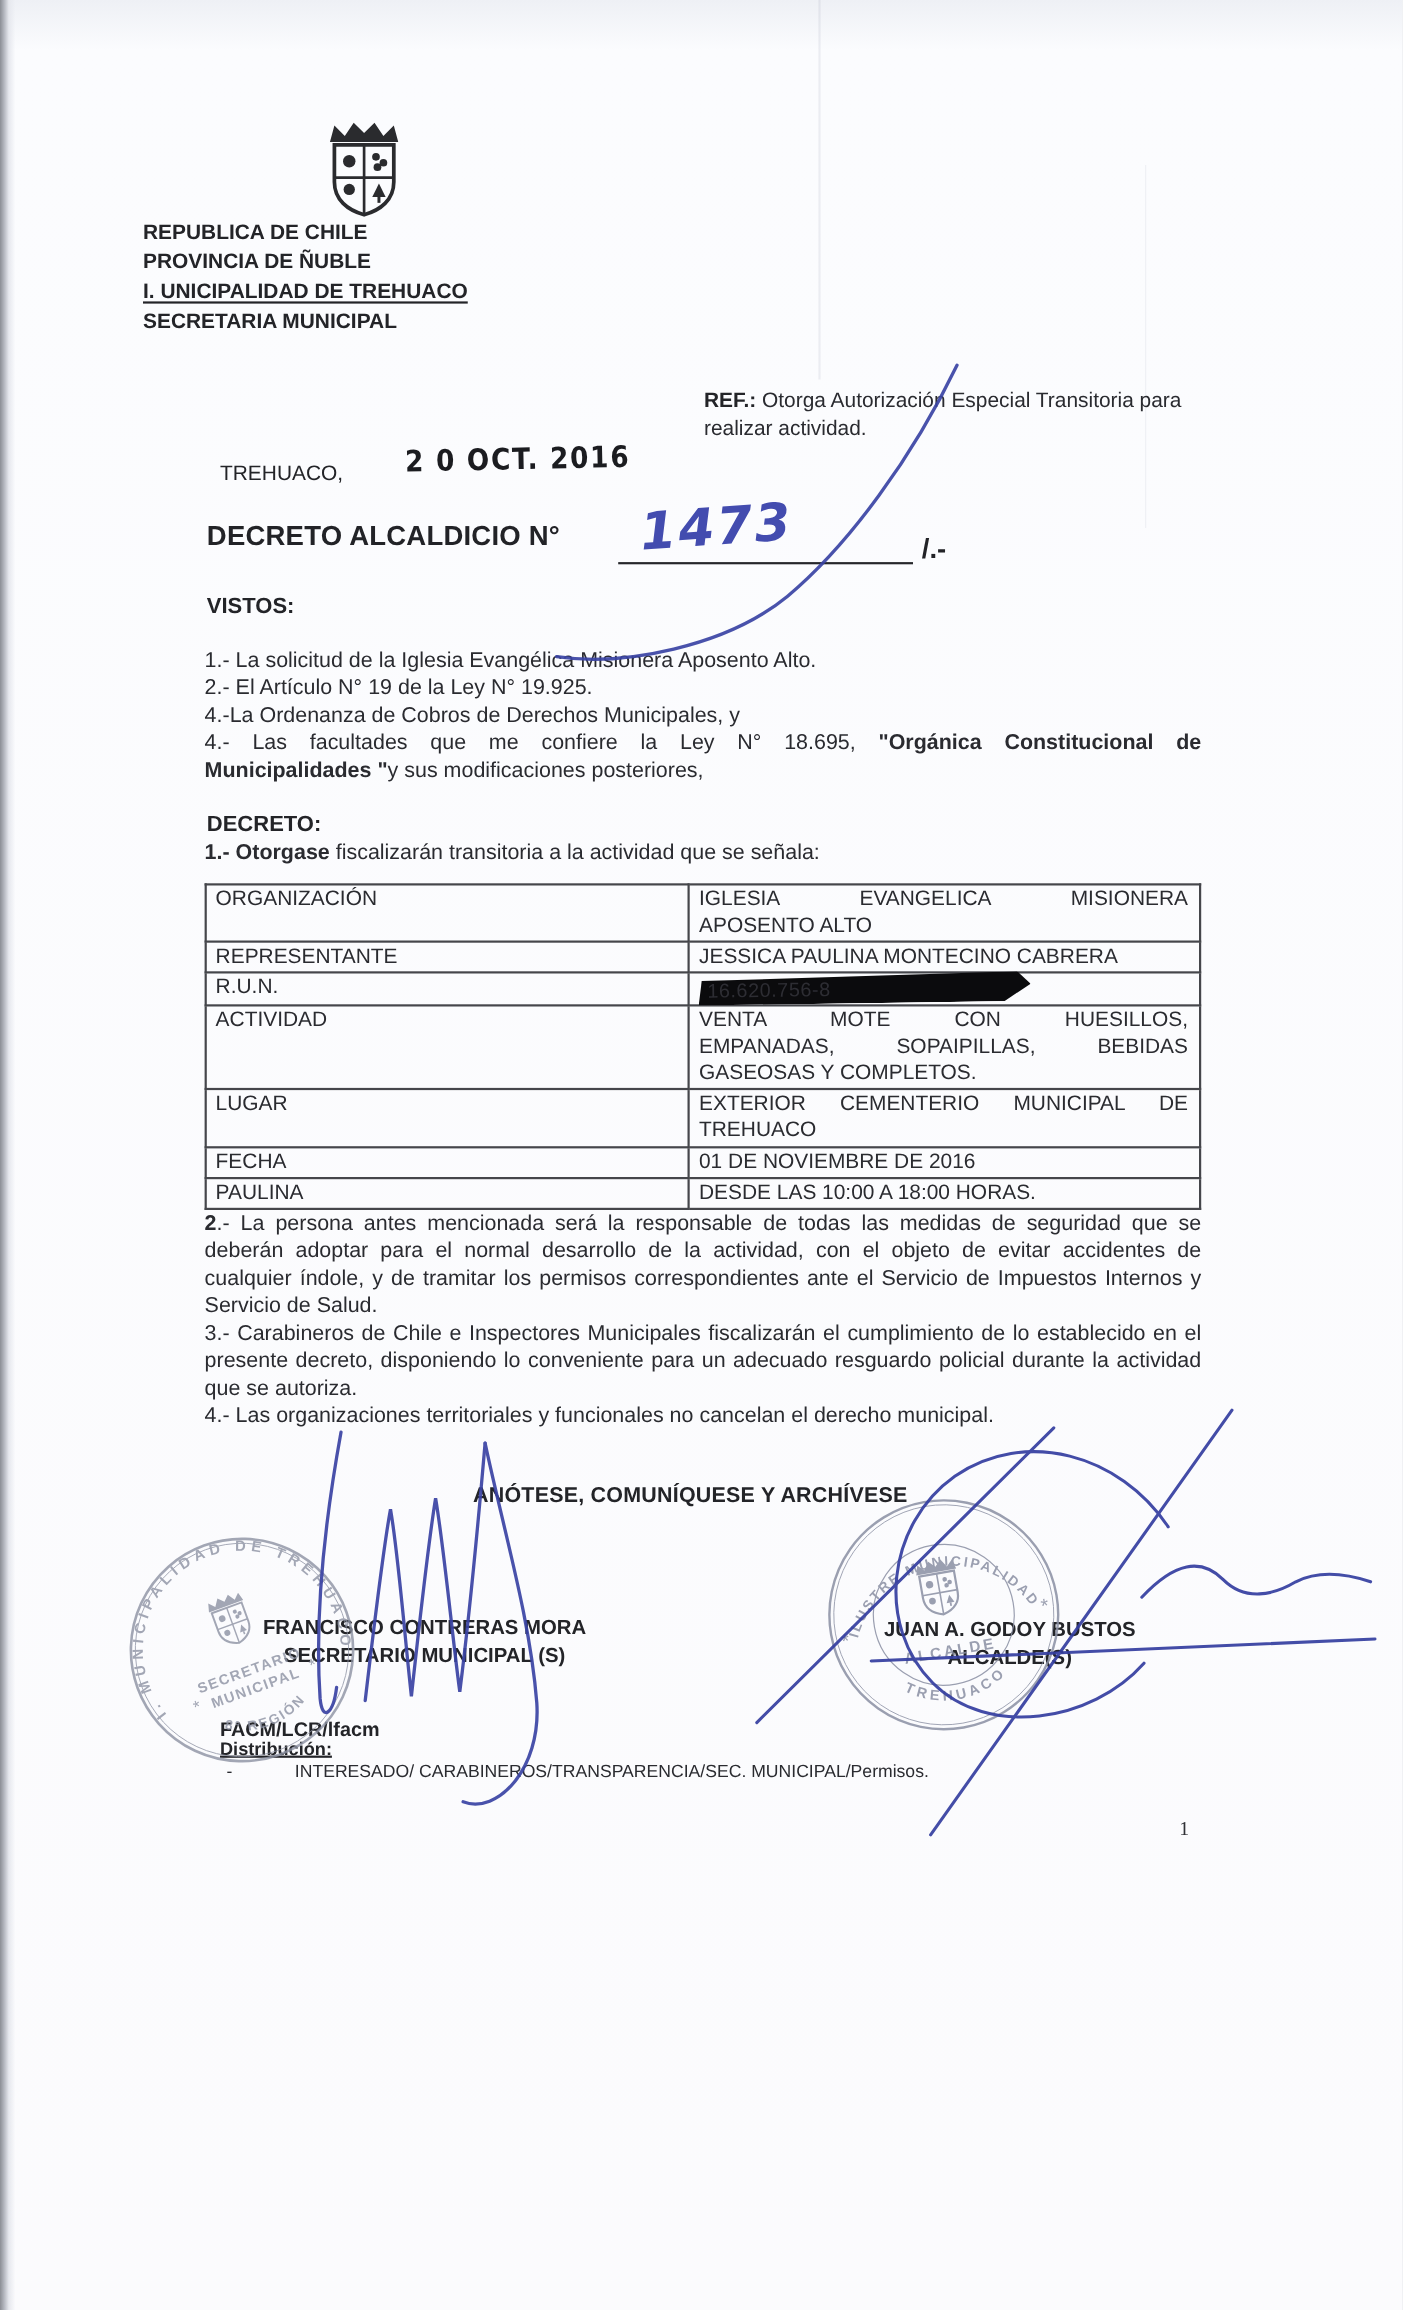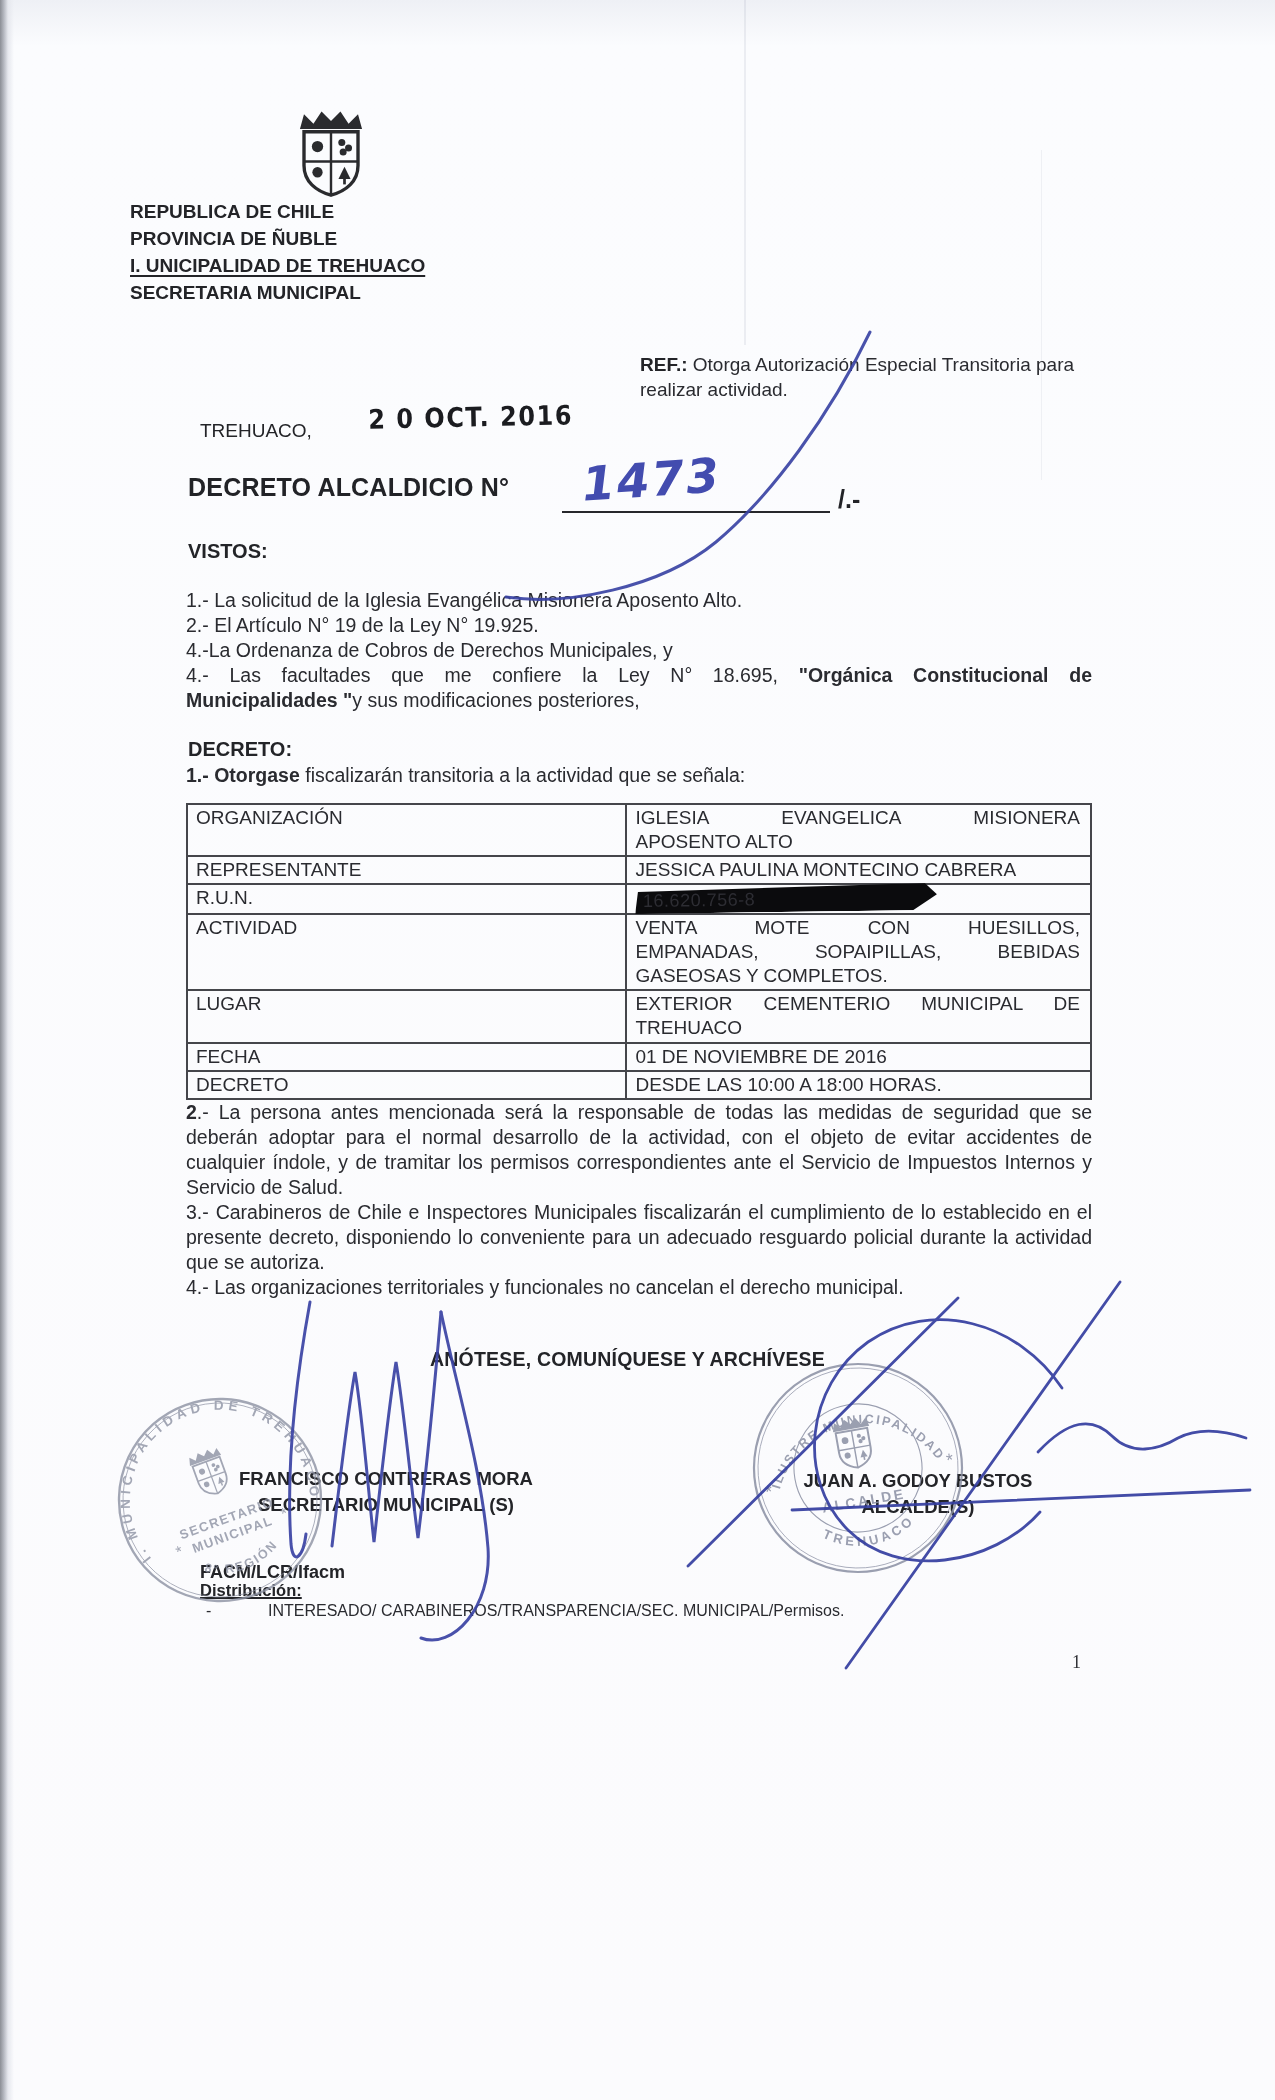--- a/index.html
+++ b/index.html
@@ -152,21 +152,21 @@
       <td>
         <span class="jline">EXTERIOR CEMENTERIO MUNICIPAL DE</span>
         <span>TREHUACO</span>
       </td>
     </tr>
     <tr style="height:27px;">
       <td class="lbl">FECHA</td>
       <td>01 DE NOVIEMBRE DE 2016</td>
     </tr>
     <tr style="height:27px;">
-      <td class="lbl">DECRETO</td>
+      <td class="lbl">PAULINA</td>
       <td>DESDE LAS 10:00 A 18:00 HORAS.</td>
     </tr>
   </tbody>
     </table>
 
   <div class="abs textblock just" style="top:1100px;">
     <p><b>2</b><span>.- La persona antes mencionada será la responsable de todas las medidas de seguridad que se deberán adoptar para el normal desarrollo de la actividad, con el objeto de evitar accidentes de cualquier índole, y de tramitar los permisos correspondientes ante el Servicio de Impuestos Internos y Servicio de Salud.</span></p>
     <p>3.- Carabineros de Chile e Inspectores Municipales fiscalizarán el cumplimiento de lo establecido en el presente decreto, disponiendo lo conveniente para un adecuado resguardo policial durante la actividad que se autoriza.</p>
     <p>4.- Las organizaciones territoriales y funcionales no cancelan el derecho municipal.</p>
   </div>

